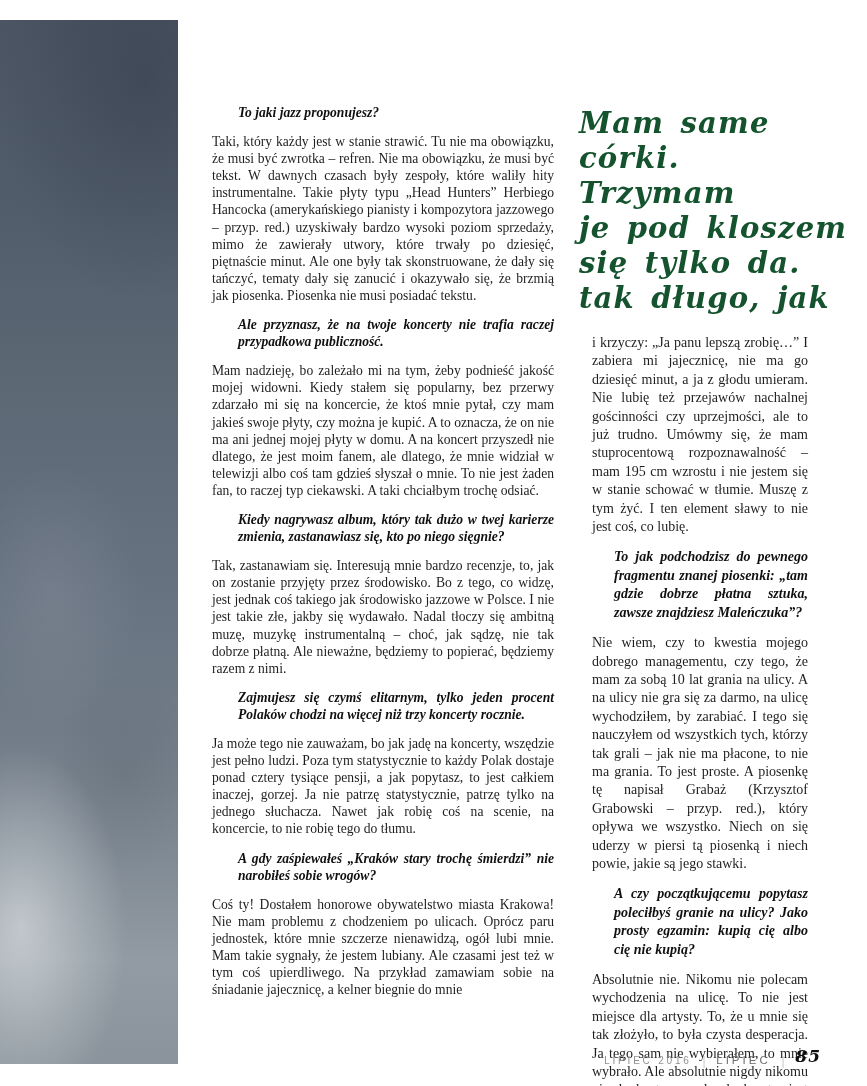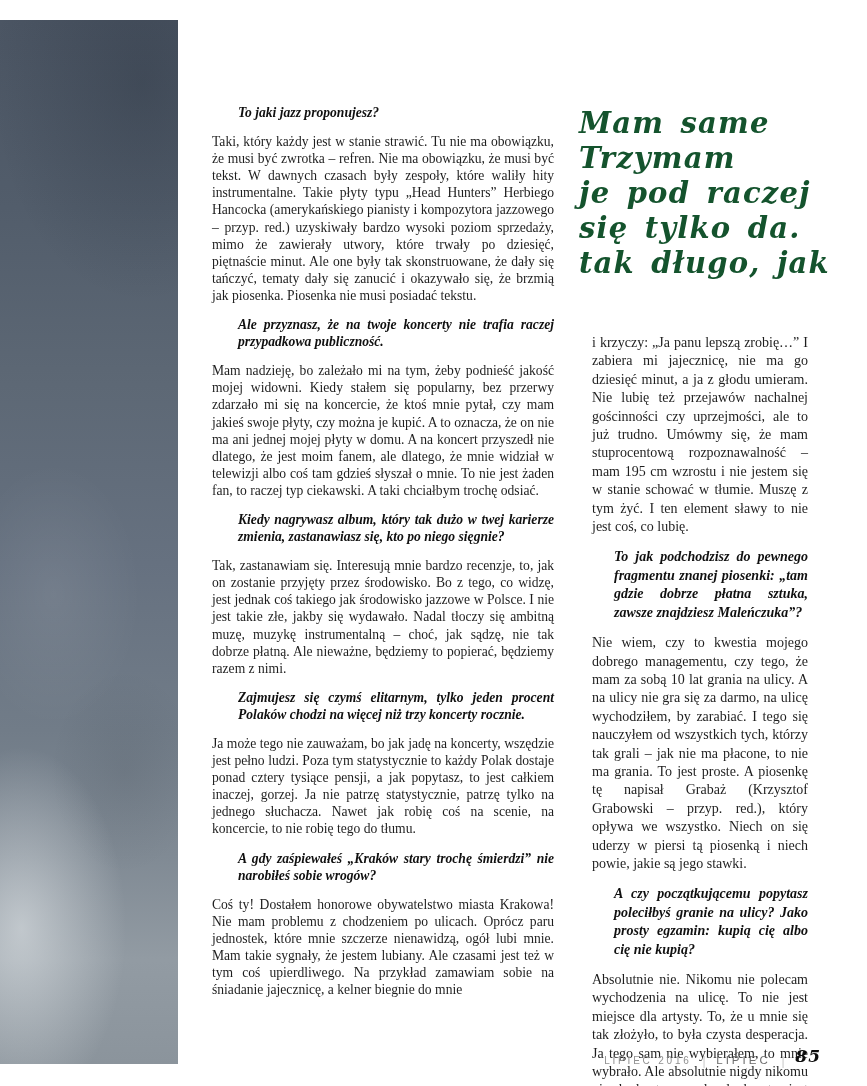--- a/index.html
+++ b/index.html
@@ -95,22 +95,23 @@
 </style>
 </head>
 <body>
 
 <div class="page">
 
   <div class="photo"></div>
 
   <div class="pquote">
     <div class="line">Mam same</div>
+    <div class="line">córki.</div>
     <div class="line">Trzymam</div>
-    <div class="line">je pod raczej</div>
+    <div class="line">je pod kloszem</div>
     <div class="line">się tylko da.</div>
     <div class="line">tak długo, jak</div>
   </div>
 
   <div class="col col1">
     <p class="q first">To jaki jazz proponujesz?</p>
     <p class="a">Taki, który każdy jest w stanie strawić. Tu nie ma obowiązku, że musi być zwrotka – refren. Nie ma obowiązku, że musi być tekst. W dawnych czasach były zespoły, które waliły hity instrumentalne. Takie płyty typu „Head Hunters” Herbiego Hancocka (amerykańskiego pianisty i kompozytora jazzowego – przyp. red.) uzyskiwały bardzo wysoki poziom sprzedaży, mimo że zawierały utwory, które trwały po dziesięć, piętnaście minut. Ale one były tak skonstruowane, że dały się tańczyć, tematy dały się zanucić i okazywało się, że brzmią jak piosenka. Piosenka nie musi posiadać tekstu.</p>
     <p class="q">Ale przyznasz, że na twoje koncerty nie trafia raczej przypadkowa publiczność.</p>
     <p class="a">Mam nadzieję, bo zależało mi na tym, żeby podnieść jakość mojej widowni. Kiedy stałem się popularny, bez przerwy zdarzało mi się na koncercie, że ktoś mnie pytał, czy mam jakieś swoje płyty, czy można je kupić. A to oznacza, że on nie ma ani jednej mojej płyty w domu. A na koncert przyszedł nie dlatego, że jest moim fanem, ale dlatego, że mnie widział w telewizji albo coś tam gdzieś słyszał o mnie. To nie jest żaden fan, to raczej typ ciekawski. A taki chciałbym trochę odsiać.</p>
     <p class="q">Kiedy nagrywasz album, który tak dużo w twej karierze zmienia, zastanawiasz się, kto po niego sięgnie?</p>

